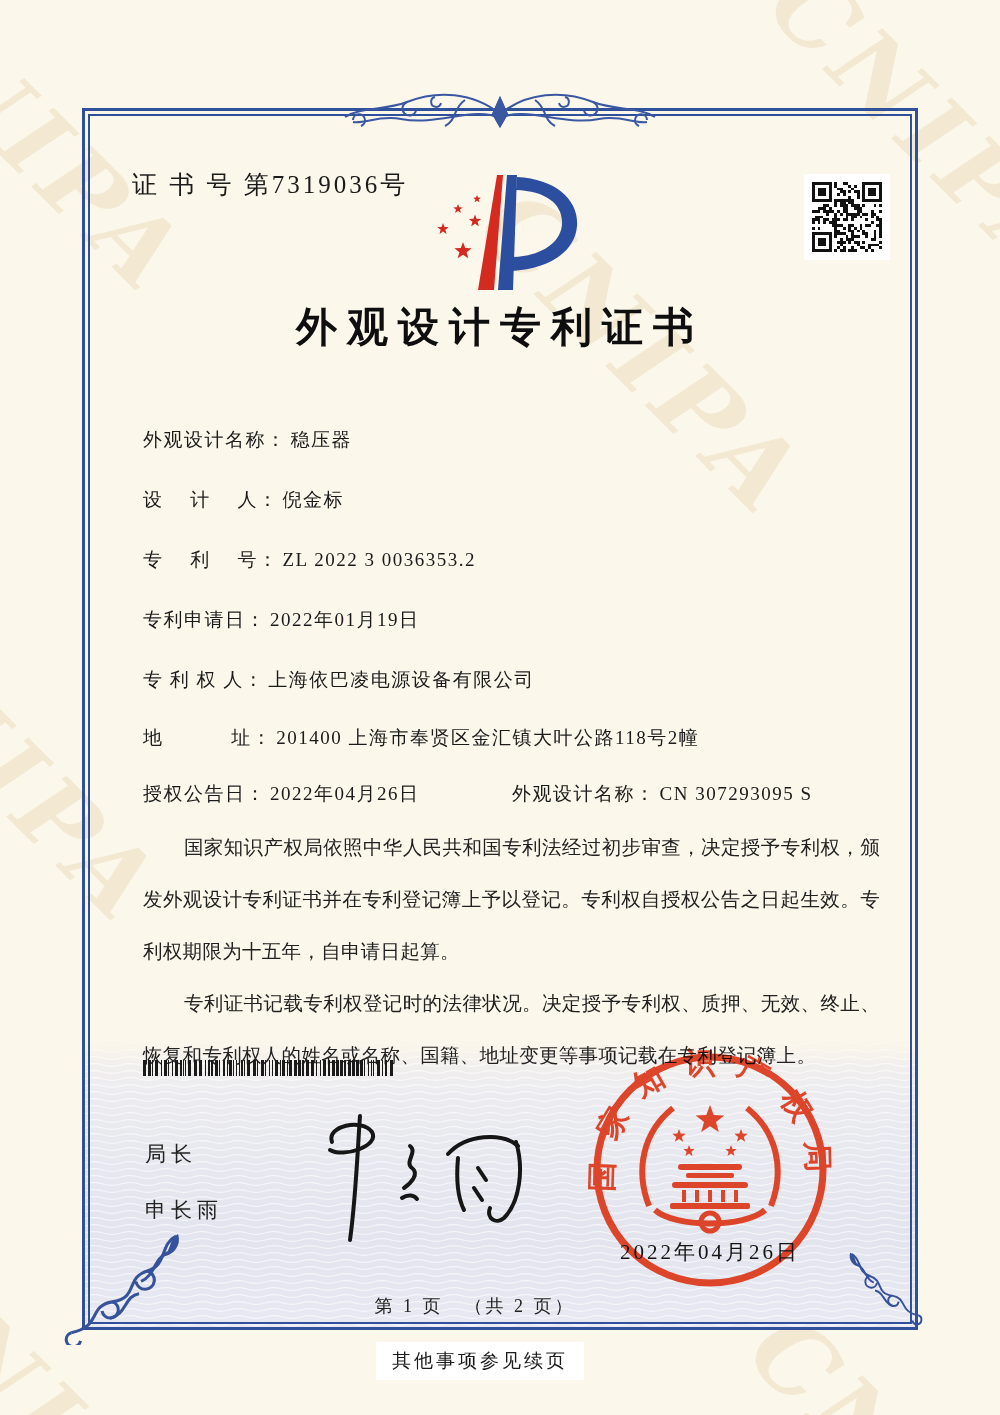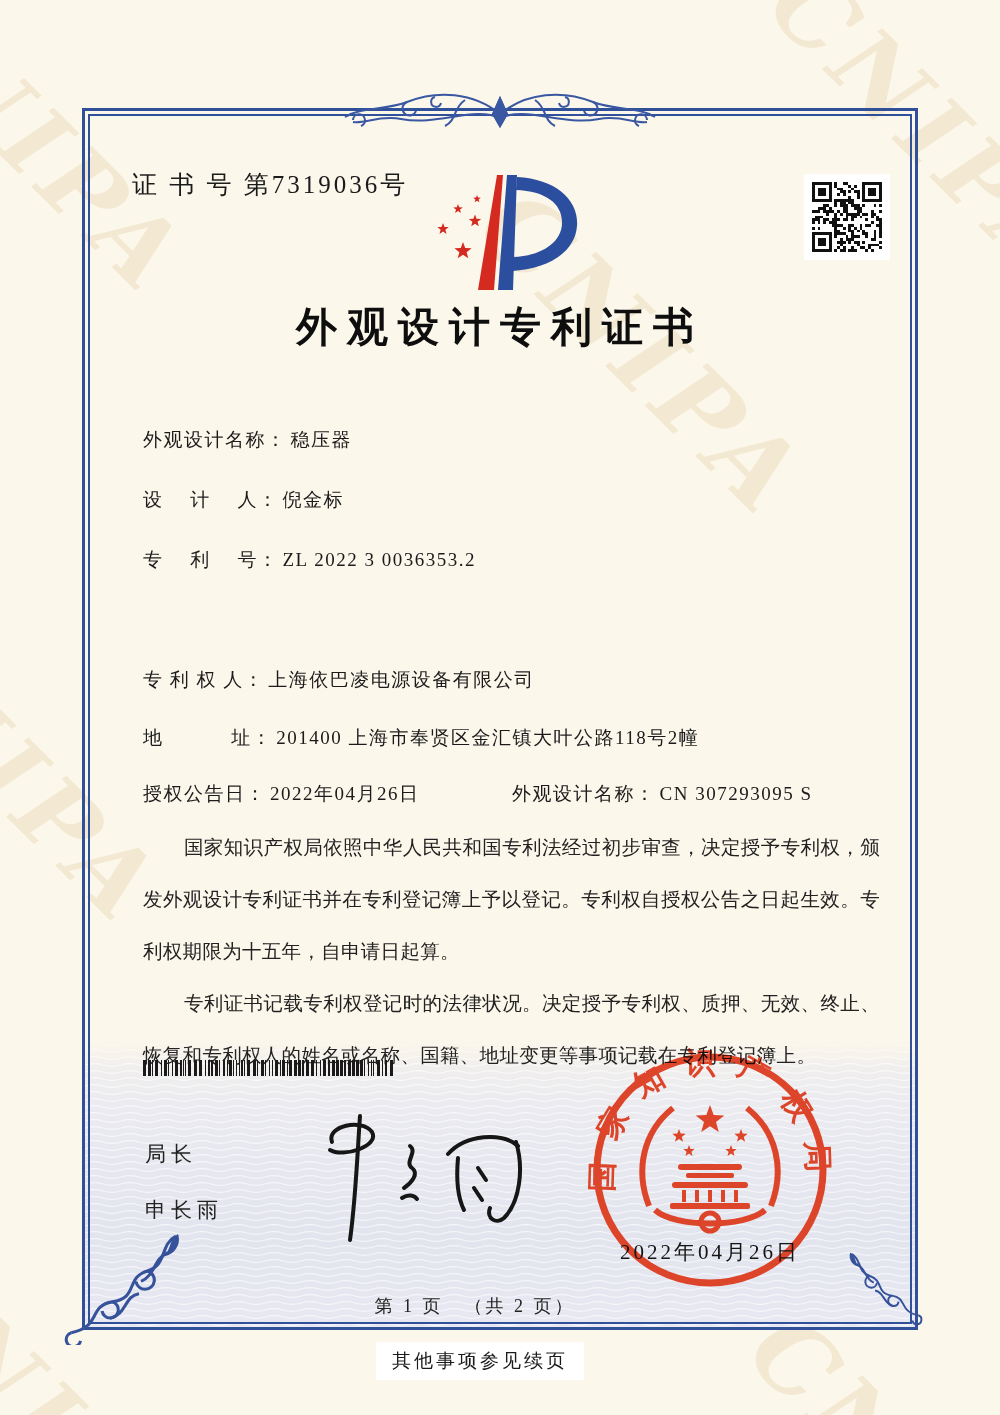--- a/index.html
+++ b/index.html
@@ -383,20 +383,23 @@
 
   <div class="f-row" style="top:426px">
     <span class="lab">外观设计名称：</span><span>稳压器</span>
   </div>
   <div class="f-row" style="top:486px">
     <span class="lab">设　 计 　人：</span><span>倪金标</span>
   </div>
   <div class="f-row" style="top:546px">
     <span class="lab">专　 利 　号：</span><span>ZL 2022 3 0036353.2</span>
   </div>
+  <div class="f-row" style="top:606px">
+    <span class="lab">专利申请日：</span><span>2022年01月19日</span>
+  </div>
   <div class="f-row" style="top:666px">
     <span class="lab">专 利 权 人：</span><span>上海依巴凌电源设备有限公司</span>
   </div>
   <div class="f-row" style="top:724px">
     <span class="lab">地　　　 址：</span><span>201400 上海市奉贤区金汇镇大叶公路118号2幢</span>
   </div>
   <div class="f-row" style="top:780px">
     <span class="lab">授权公告日：</span><span>2022年04月26日</span>
   </div>
   <div class="f-row" style="top:780px;left:512px">

